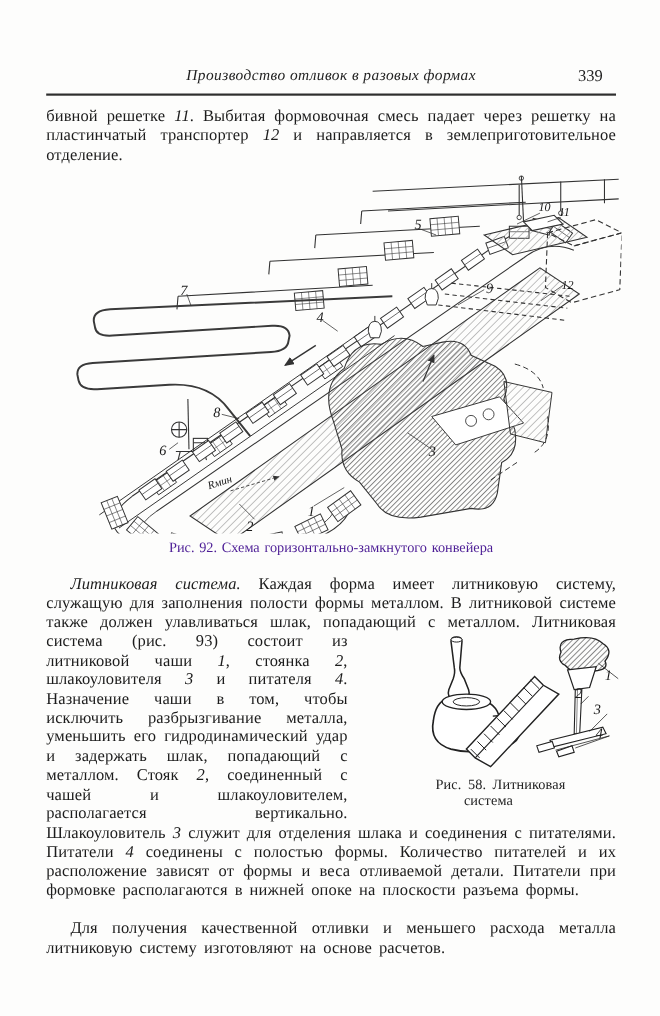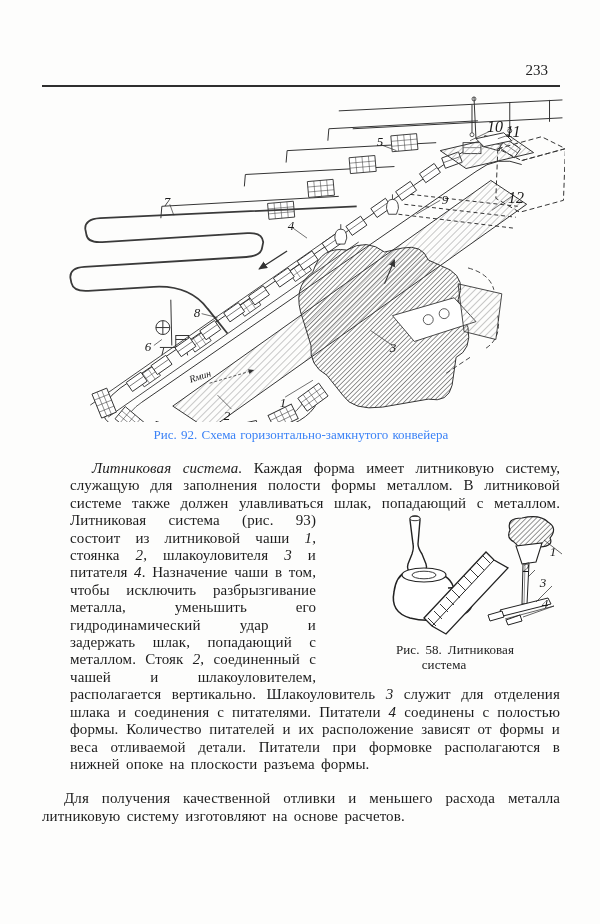--- a/index.html
+++ b/index.html
@@ -16,59 +16,61 @@
     font-style:italic;font-size:14px;letter-spacing:.4px;color:#222;
   }
   .hdr-num{position:absolute;right:12px;top:0;font-size:15px;color:#222;}
   .hdr-rule{border:0;border-top:2px solid #2e2e2e;margin:2px 0 0 0;}
   
   .para{
     font-size:15px;line-height:17.4px;text-align:justify;
     word-spacing:2.5px;letter-spacing:.1px;margin:0;
   }
   .p1{margin-top:11px;}
-  .p2{margin-top:18px;text-indent:22px;margin-left:28px;}
+  .p2{margin-top:18px;text-indent:22px;}
   .p3{margin-top:17px;text-indent:22px;}
   .it{font-style:italic;}
   
   .fig92{position:relative;width:523px;height:333px;margin-top:2px;}
   .fig92 svg{display:block;}
   .figcap{
-    text-align:center;font-size:13px;line-height:15px;color:#3b82f6;
+    text-align:center;font-size:13px;line-height:15px;color:#4c1d95;
     margin-top:5px;word-spacing:1px;
   }
   .lbl{
     position:absolute;font-style:italic;font-size:13px;line-height:13px;
     color:#1a1a1a;transform:translate(-50%,-50%);white-space:nowrap;
   }
-  .lbl-sm{font-size:16px;}
+  .lbl-sm{font-size:11px;}
   .ann{
     position:absolute;font-style:italic;font-size:10px;color:#1a1a1a;
     transform:translate(-50%,-50%) rotate(-18deg);white-space:nowrap;
   }
   
   .fig93-float{
     float:right;width:232px;margin:2px 0 14px 12px;
   }
   .fig93-wrap{position:relative;width:200px;height:125px;margin-left:auto;}
   .fig93-cap{
     width:176px;margin:4px auto 0 auto;text-align:center;
     font-size:13px;line-height:14.5px;color:#222;
   }
 </style>
 </head>
 <body>
 
 <div class="page">
 
   <div class="hdr">
-    <div class="hdr-num">233</div>
+    <div class="hdr-title">Производство отливок в разовых формах</div>
+    <div class="hdr-num">339</div>
   </div>
   <hr class="hdr-rule">
 
+  <p class="para p1"><span>бивной решетке </span><span class="it">11</span><span>. Выбитая формовочная смесь падает через решетку на пластинчатый транспортер </span><span class="it">12</span><span> и направляется в землеприготовительное отделение.</span></p>
 
   <div class="fig92">
     <svg width="523" height="333" viewBox="0 0 525 335" fill="none">
       <defs>
         <pattern id="ht" width="5" height="5" patternUnits="userSpaceOnUse" patternTransform="rotate(45)">
           <line x1="0" y1="0" x2="0" y2="5" stroke="#9a9a9a" stroke-width="1.1"></line>
         </pattern>
         <pattern id="hd" width="3.4" height="3.4" patternUnits="userSpaceOnUse" patternTransform="rotate(45)">
           <line x1="0" y1="0" x2="0" y2="3.4" stroke="#4c4c4c" stroke-width="1.2"></line>
         </pattern>

